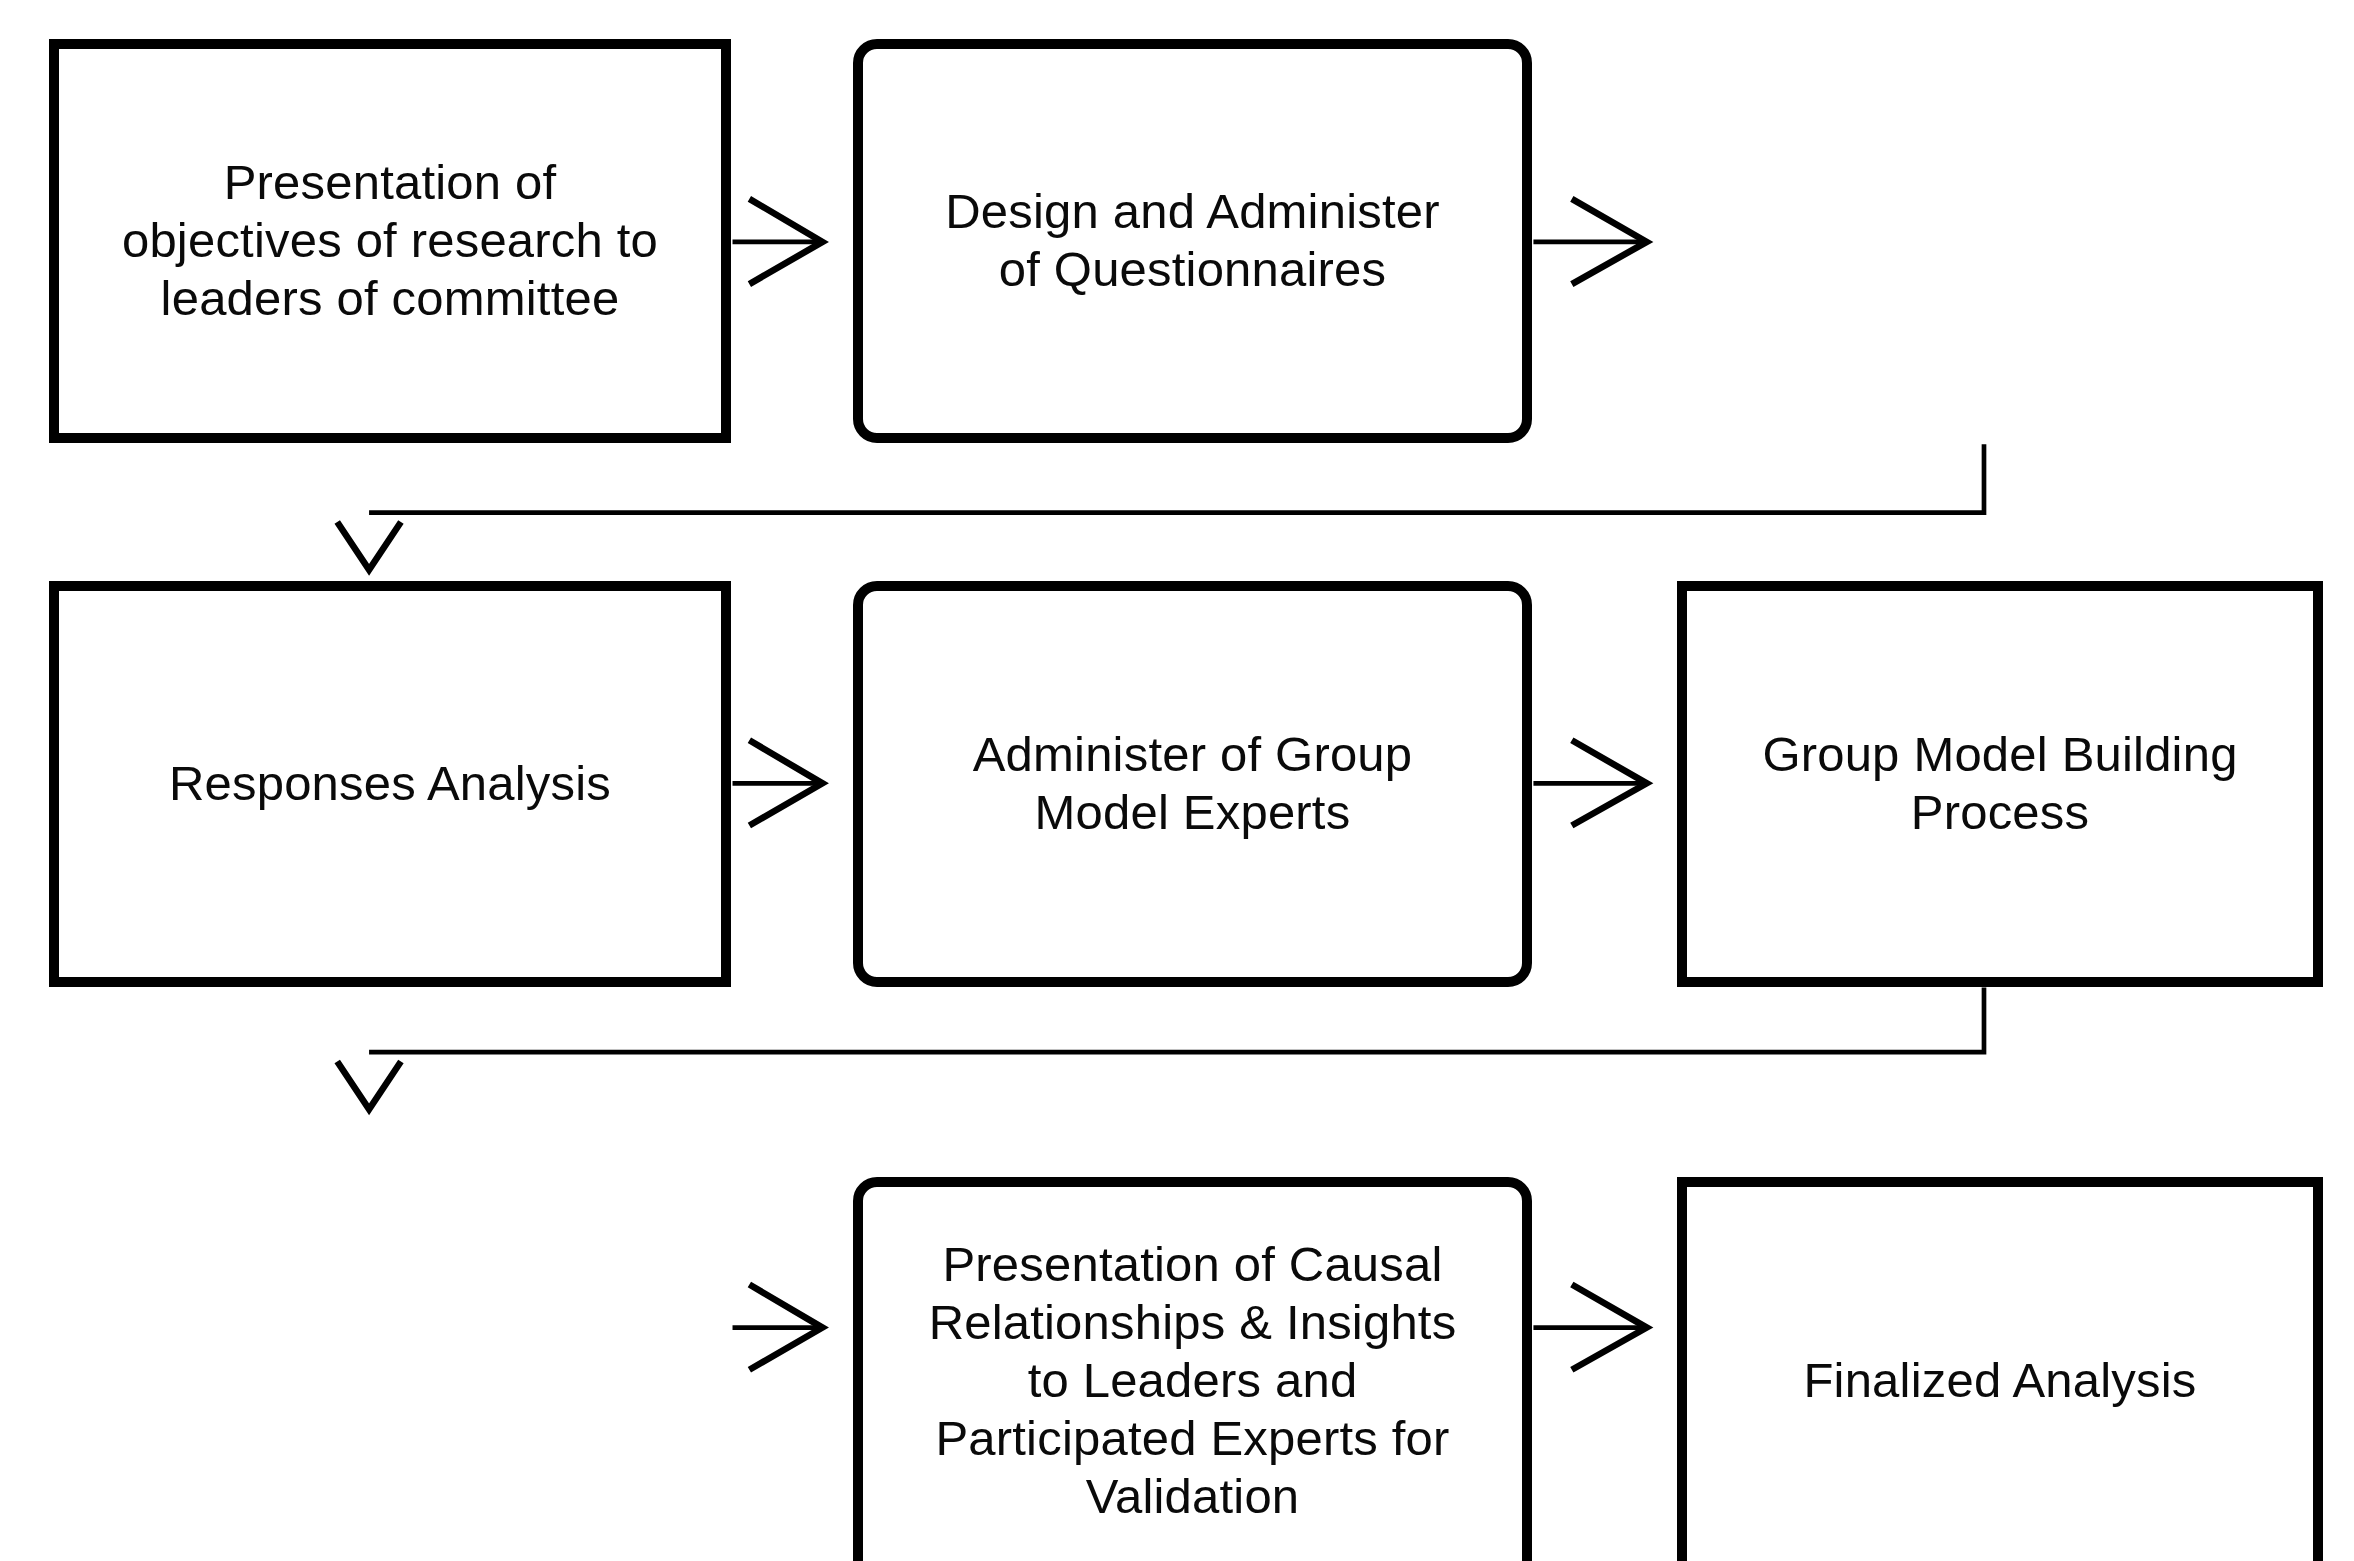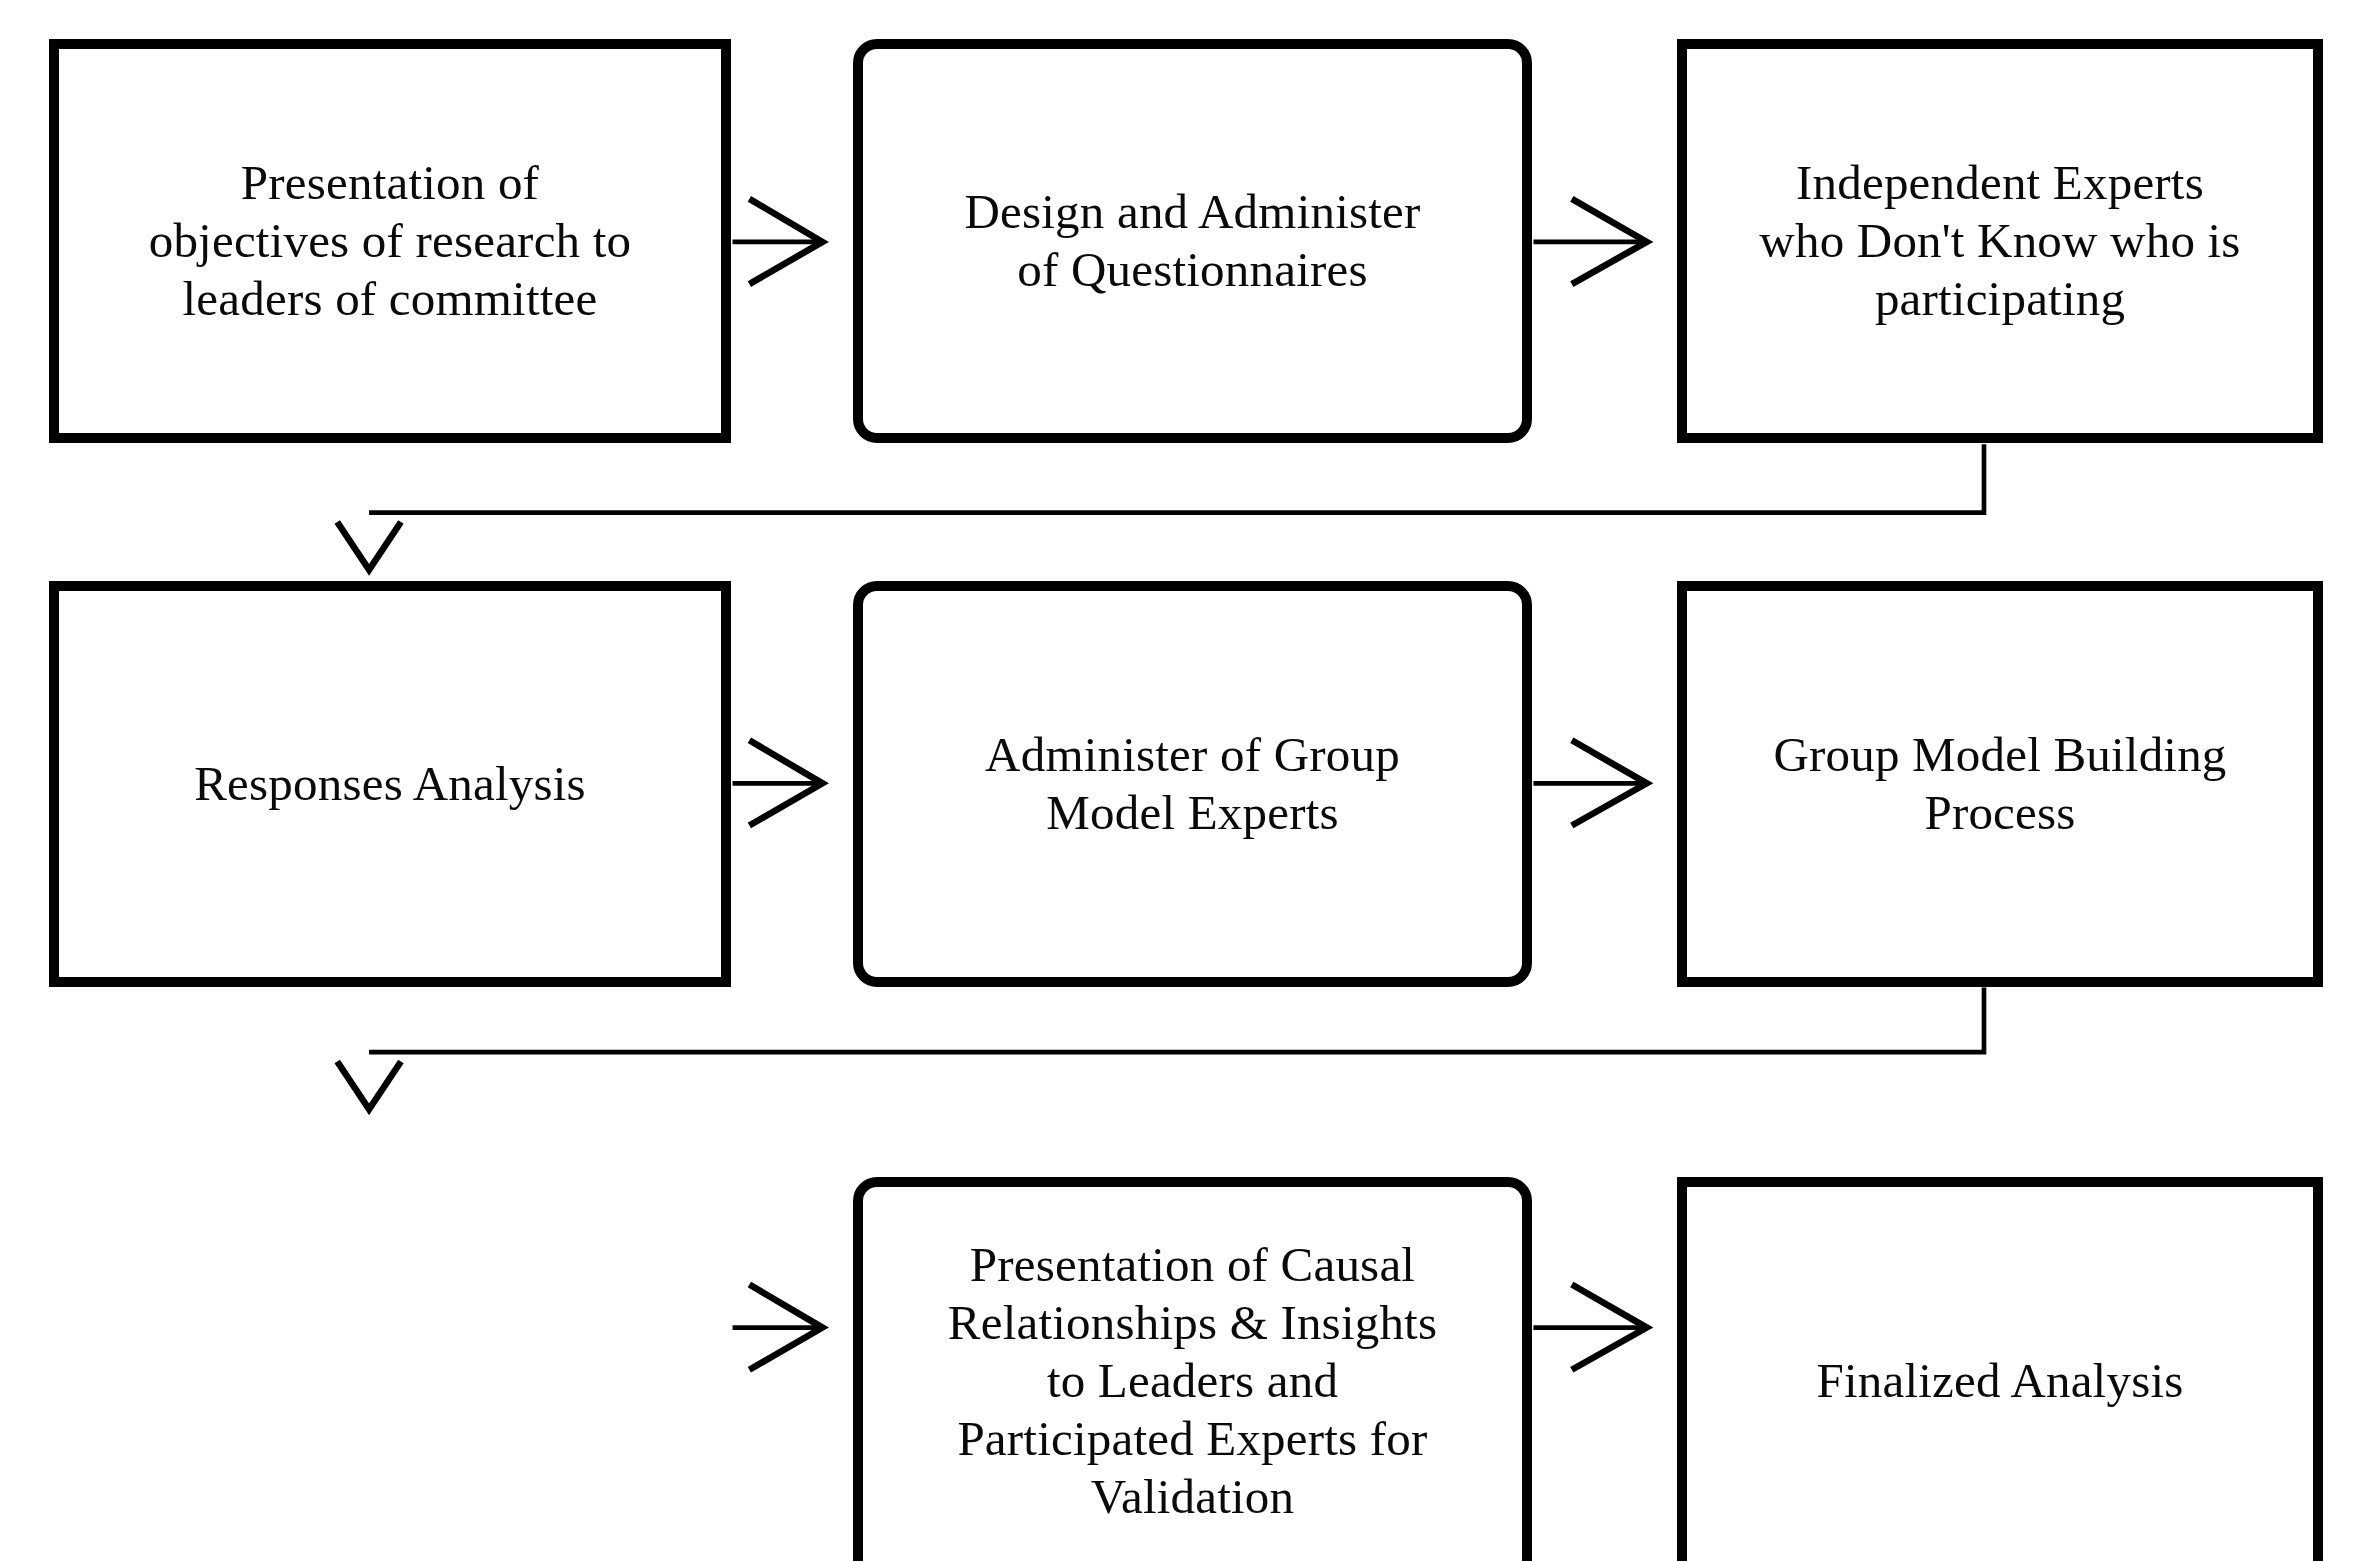--- a/index.html
+++ b/index.html
@@ -7,21 +7,21 @@
     margin: 0;
     padding: 0;
     background: #ffffff;
   }
   #canvas {
     position: relative;
     width: 2354px;
     height: 1562px;
     background: #ffffff;
     overflow: hidden;
-    font-family: Liberation Serif, serif;
+    font-family: Liberation Sans, sans-serif;
   }
   .node {
     position: absolute;
     box-sizing: border-box;
     border: 10.3px solid #000000;
     background: #ffffff;
     display: flex;
     align-items: center;
     justify-content: center;
     text-align: center;
@@ -117,25 +117,20 @@
     <span class="node-label">Presentation of
 objectives of research to
 leaders of committee</span>
   </div>
 
   <div class="node c2 r1">
     <span class="node-label">Design and Administer
 of Questionnaires</span>
   </div>
 
-  <div class="node c3 r1">
-    <span class="node-label">Independent Experts
-who Don't Know who is
-participating</span>
-  </div>
 
   <div class="node c1 r2">
     <span class="node-label">Responses  Analysis</span>
   </div>
 
   <div class="node c2 r2">
     <span class="node-label">Administer of Group
 Model Experts</span>
   </div>
 

